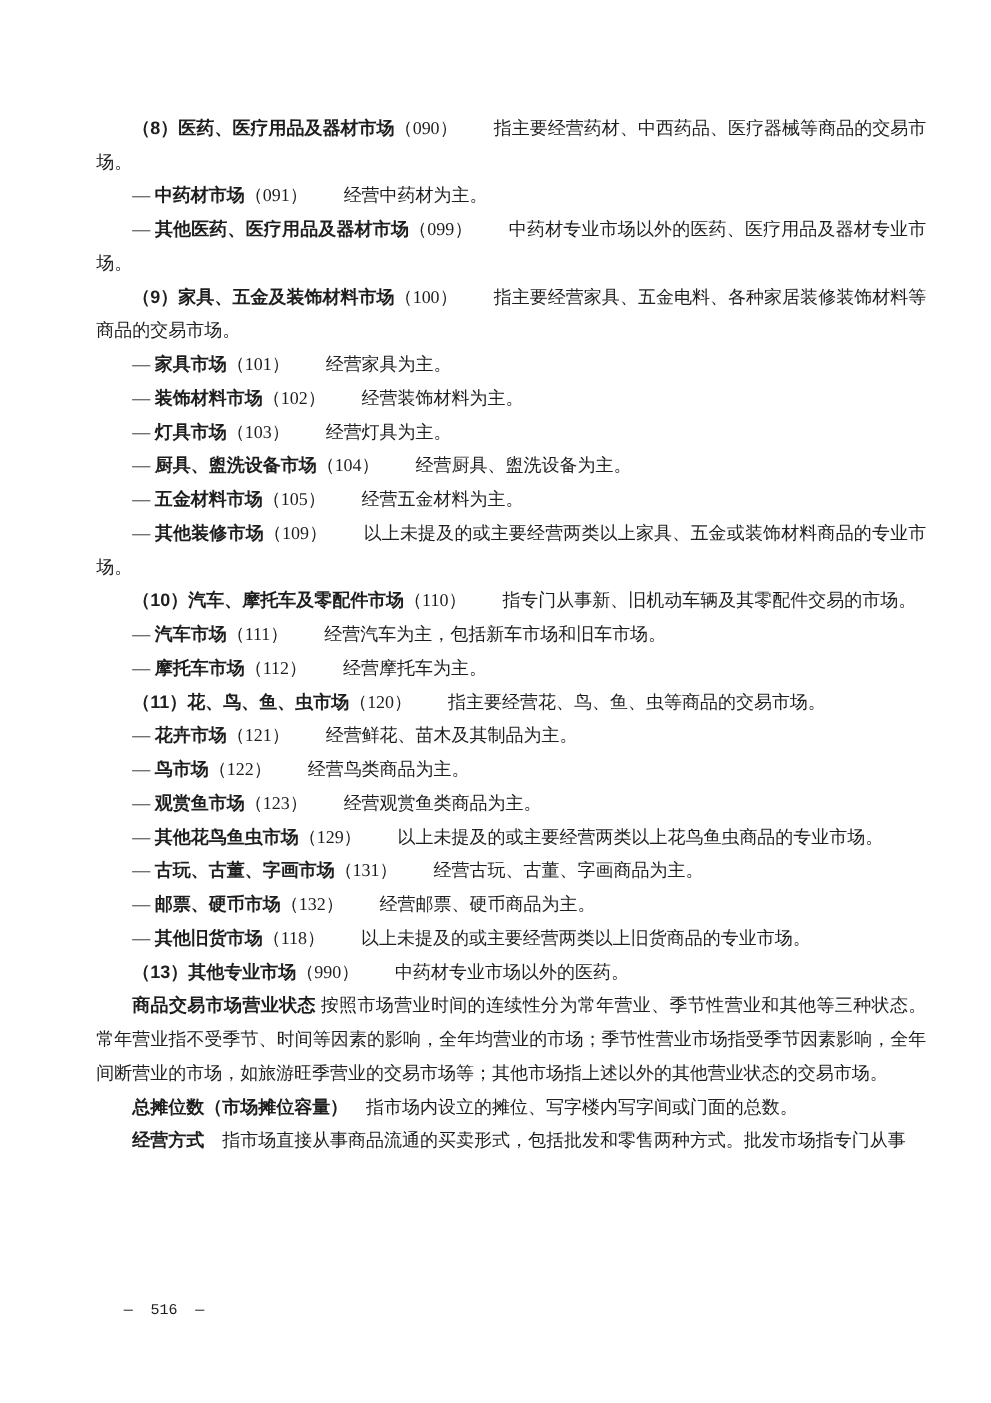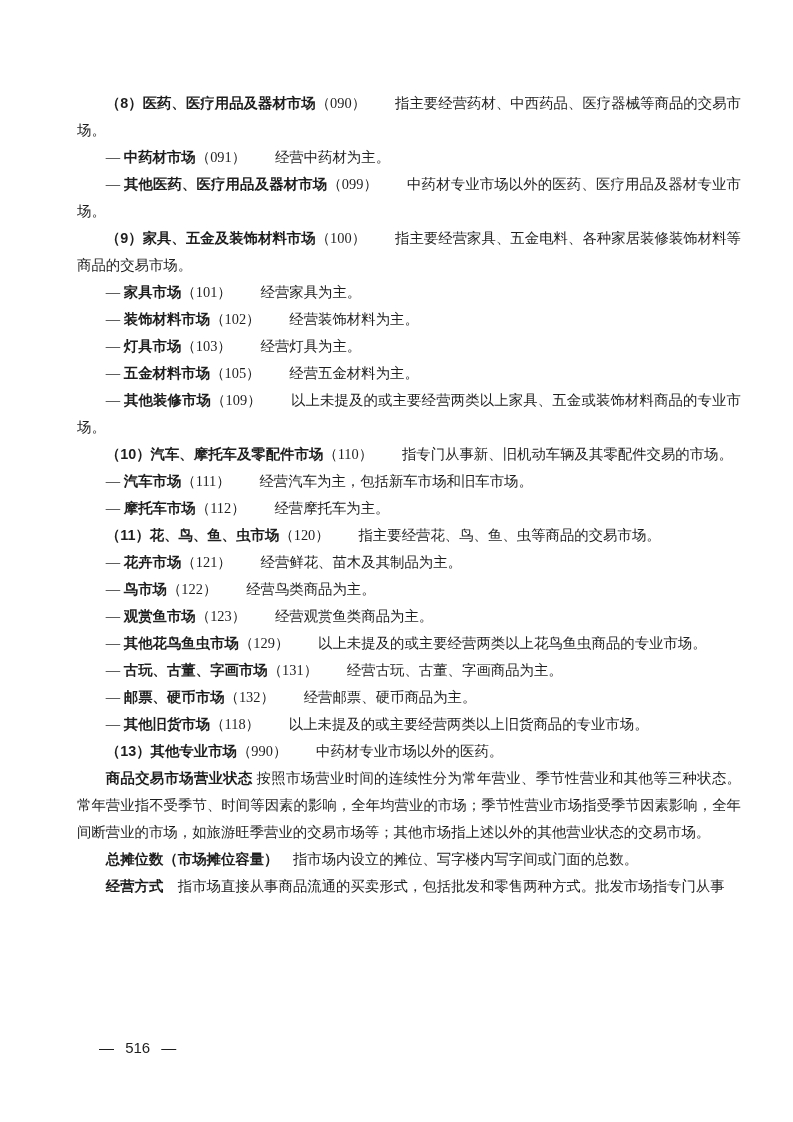--- a/index.html
+++ b/index.html
@@ -42,39 +42,40 @@
     font-family: "Liberation Serif", serif;
   }
   .seg-b {
     font-family: "Liberation Sans", sans-serif;
     font-weight: 700;
   }
   .page-footer {
     position: absolute;
     top: 1037px;
     left: 87px;
-    font-family: Liberation Sans, sans-serif;
-    font-size: 15px;
+    font-family: Liberation Mono, monospace;
+    font-size: 12px;
     line-height: 22px;
     color: var(--fg);
     word-spacing: 7px;
   }
 </style>
 </head>
 <body>
 
 <div class="page">
   <main class="doc-body">
       <p class="para"><span class="seg seg-b">（8）医药、医疗用品及器材市场</span><span class="seg">（090）</span><span class="seg">　　指主要经营药材、中西药品、医疗器械等商品的交易市场。</span></p>
       <p class="para"><span class="seg">— </span><span class="seg seg-b">中药材市场</span><span class="seg">（091）</span><span class="seg">　　经营中药材为主。</span></p>
       <p class="para"><span class="seg">— </span><span class="seg seg-b">其他医药、医疗用品及器材市场</span><span class="seg">（099）</span><span class="seg">　　中药材专业市场以外的医药、医疗用品及器材专业市场。</span></p>
       <p class="para"><span class="seg seg-b">（9）家具、五金及装饰材料市场</span><span class="seg">（100）</span><span class="seg">　　指主要经营家具、五金电料、各种家居装修装饰材料等商品的交易市场。</span></p>
       <p class="para"><span class="seg">— </span><span class="seg seg-b">家具市场</span><span class="seg">（101）</span><span class="seg">　　经营家具为主。</span></p>
       <p class="para"><span class="seg">— </span><span class="seg seg-b">装饰材料市场</span><span class="seg">（102）</span><span class="seg">　　经营装饰材料为主。</span></p>
       <p class="para"><span class="seg">— </span><span class="seg seg-b">灯具市场</span><span class="seg">（103）</span><span class="seg">　　经营灯具为主。</span></p>
+      <p class="para"><span class="seg">— </span><span class="seg seg-b">厨具、盥洗设备市场</span><span class="seg">（104）</span><span class="seg">　　经营厨具、盥洗设备为主。</span></p>
       <p class="para"><span class="seg">— </span><span class="seg seg-b">五金材料市场</span><span class="seg">（105）</span><span class="seg">　　经营五金材料为主。</span></p>
       <p class="para"><span class="seg">— </span><span class="seg seg-b">其他装修市场</span><span class="seg">（109）</span><span class="seg">　　以上未提及的或主要经营两类以上家具、五金或装饰材料商品的专业市场。</span></p>
       <p class="para"><span class="seg seg-b">（10）汽车、摩托车及零配件市场</span><span class="seg">（110）</span><span class="seg">　　指专门从事新、旧机动车辆及其零配件交易的市场。</span></p>
       <p class="para"><span class="seg">— </span><span class="seg seg-b">汽车市场</span><span class="seg">（111）</span><span class="seg">　　经营汽车为主，包括新车市场和旧车市场。</span></p>
       <p class="para"><span class="seg">— </span><span class="seg seg-b">摩托车市场</span><span class="seg">（112）</span><span class="seg">　　经营摩托车为主。</span></p>
       <p class="para"><span class="seg seg-b">（11）花、鸟、鱼、虫市场</span><span class="seg">（120）</span><span class="seg">　　指主要经营花、鸟、鱼、虫等商品的交易市场。</span></p>
       <p class="para"><span class="seg">— </span><span class="seg seg-b">花卉市场</span><span class="seg">（121）</span><span class="seg">　　经营鲜花、苗木及其制品为主。</span></p>
       <p class="para"><span class="seg">— </span><span class="seg seg-b">鸟市场</span><span class="seg">（122）</span><span class="seg">　　经营鸟类商品为主。</span></p>
       <p class="para"><span class="seg">— </span><span class="seg seg-b">观赏鱼市场</span><span class="seg">（123）</span><span class="seg">　　经营观赏鱼类商品为主。</span></p>
       <p class="para"><span class="seg">— </span><span class="seg seg-b">其他花鸟鱼虫市场</span><span class="seg">（129）</span><span class="seg">　　以上未提及的或主要经营两类以上花鸟鱼虫商品的专业市场。</span></p>

